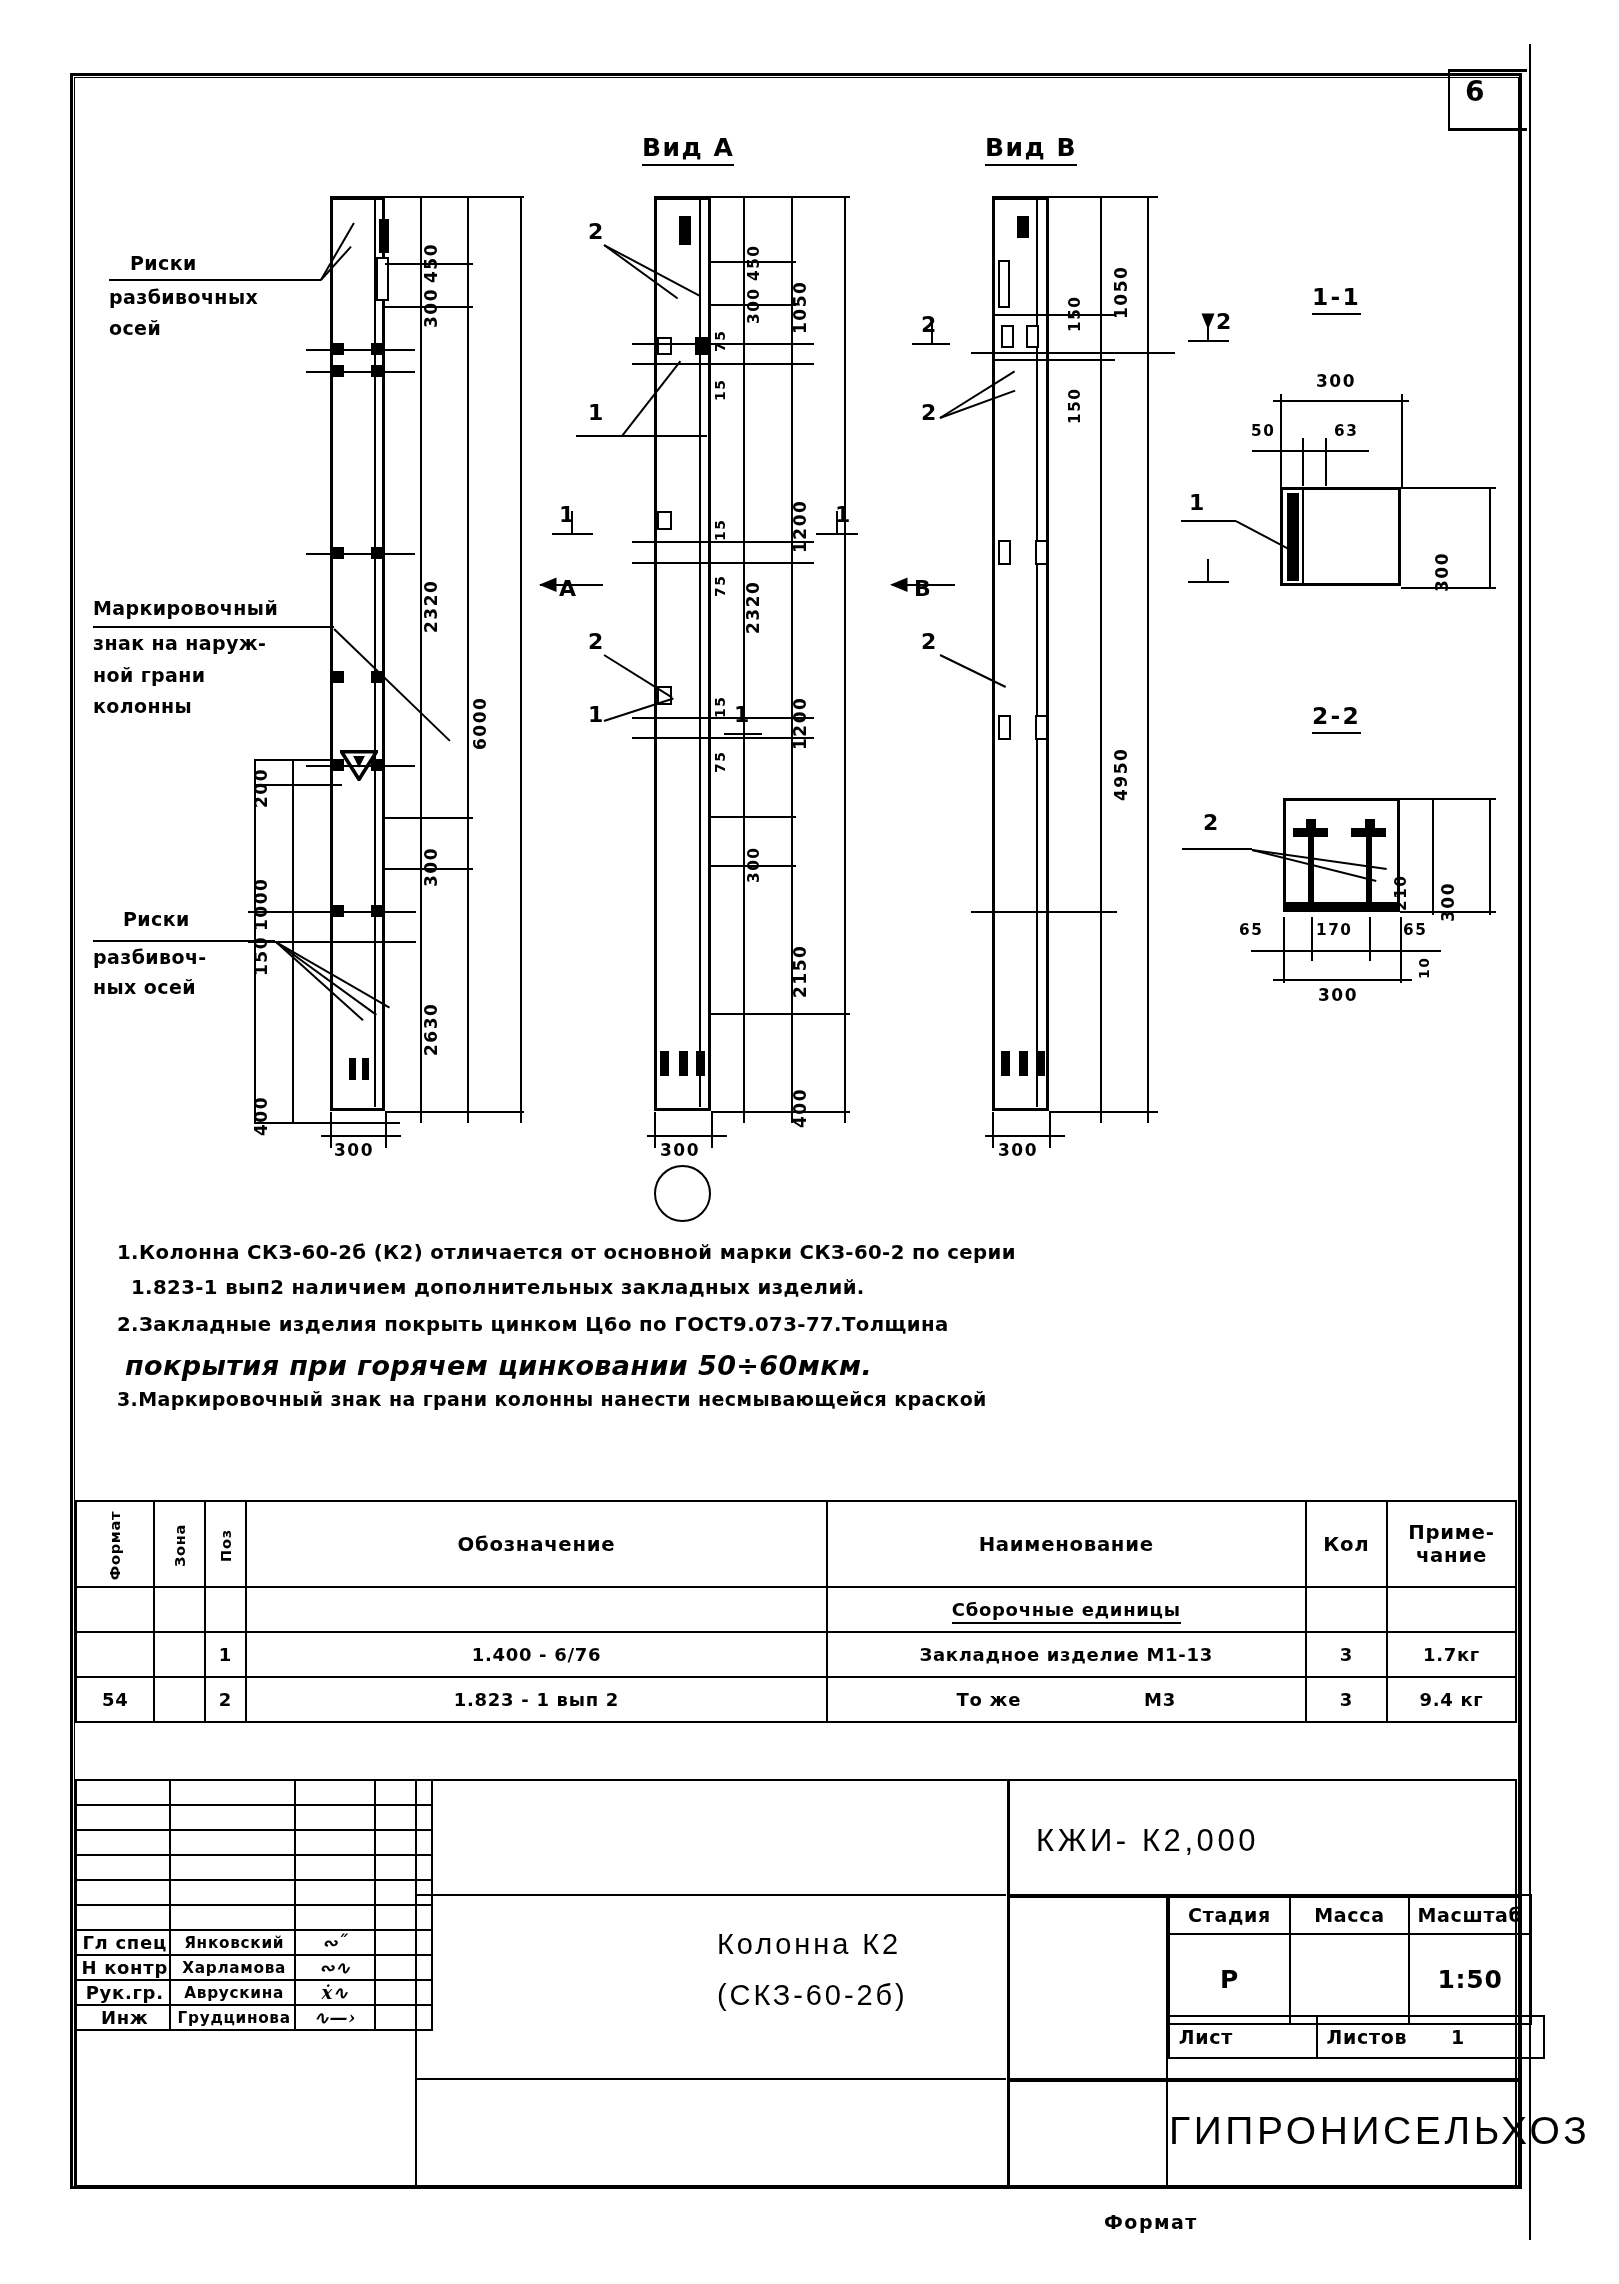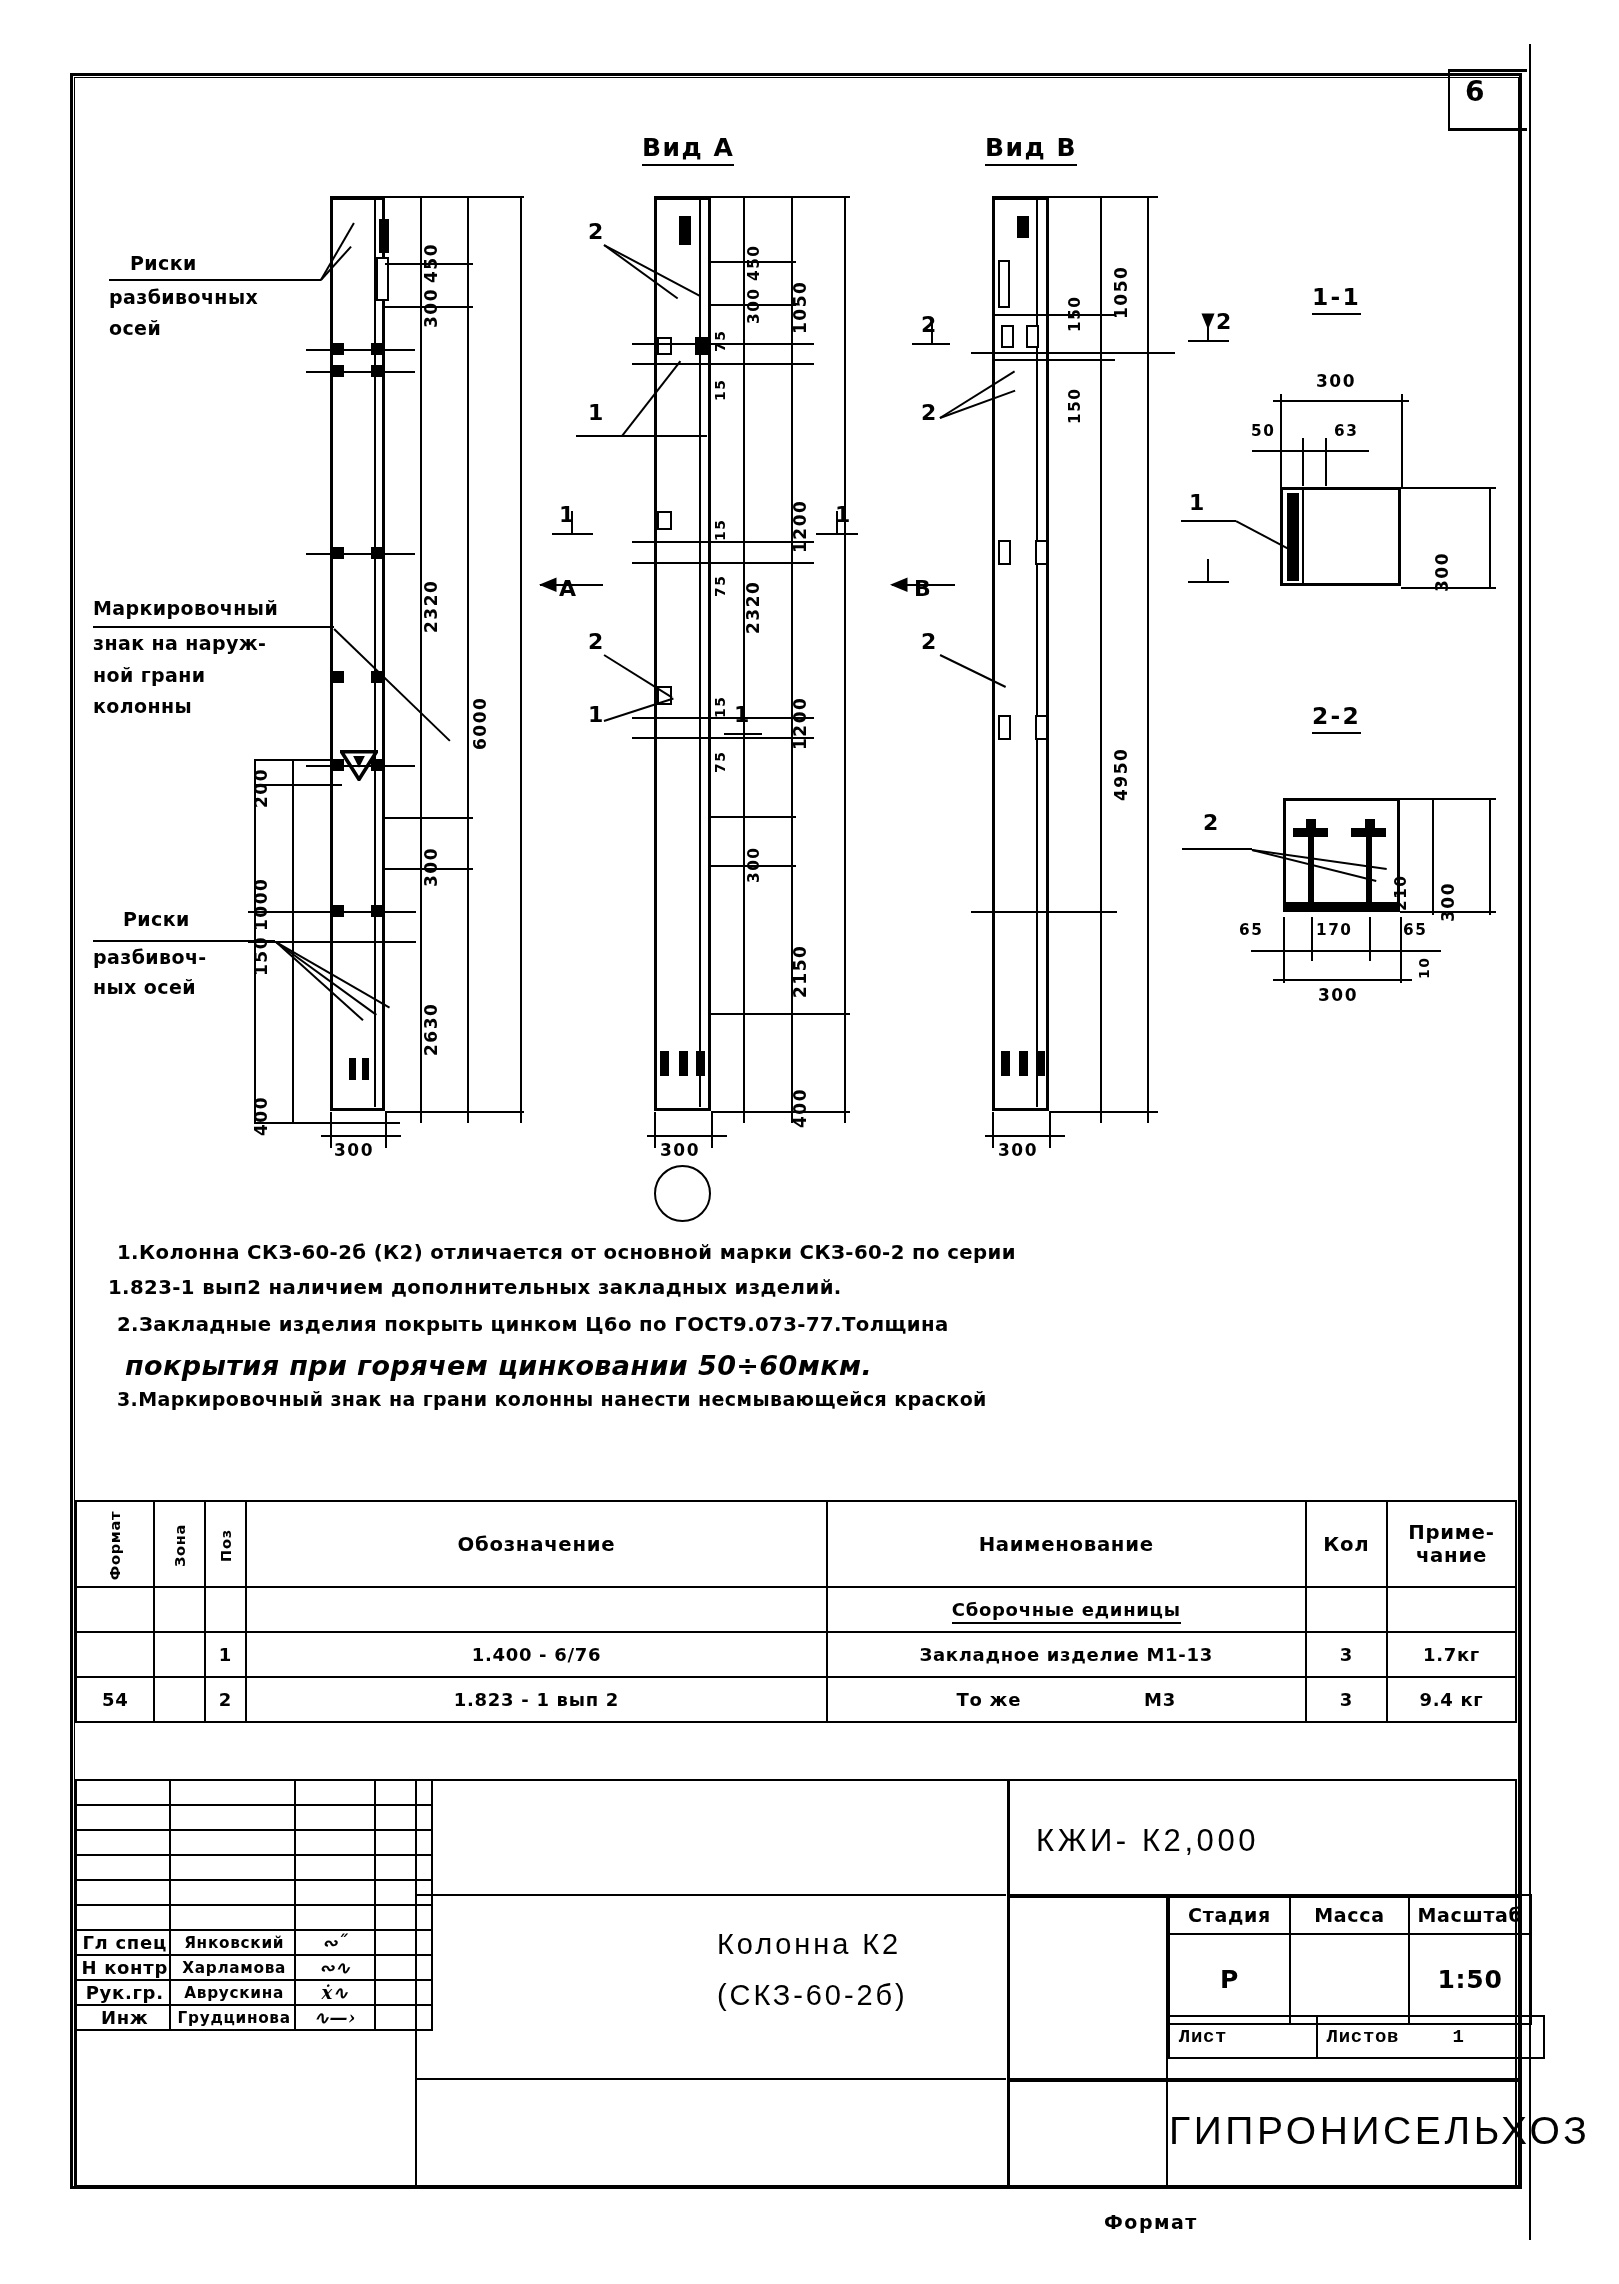--- a/index.html
+++ b/index.html
@@ -383,21 +383,21 @@
     <div class="ln v" style="left:1400px;top:917px;height:66px;"></div>
     <div class="dim" style="left:1239px;top:921px;font-size:15.3px;">65</div>
     <div class="dim" style="left:1316px;top:921px;font-size:15.3px;">170</div>
     <div class="dim" style="left:1403px;top:921px;font-size:15.3px;">65</div>
     <div class="ln h" style="left:1273px;top:979px;width:139px;"></div>
     <div class="dim" style="left:1318px;top:985px;">300</div>
   </div>
 
   <div>
     <div class="note" style="left:117px;top:1241px;font-size:19.7px;">1.Колонна СКЗ-60-2б (К2) отличается от основной марки СКЗ-60-2 по серии</div>
-    <div class="note" style="left:108px;top:1276px;font-size:19.7px;">  1.823-1 вып2 наличием дополнительных закладных изделий.</div>
+    <div class="note" style="left:131px;top:1276px;font-size:19.7px;">  1.823-1 вып2 наличием дополнительных закладных изделий.</div>
     <div class="note" style="left:117px;top:1313px;font-size:19.7px;">2.Закладные изделия покрыть цинком Ц6о по ГОСТ9.073-77.Толщина</div>
     <div class="note" style="left:125px;top:1350px;font-size:27px;font-style:italic;">   покрытия при горячем цинковании 50÷60мкм.</div>
     <div class="note" style="left:117px;top:1388px;font-size:19px;">3.Маркировочный знак на грани колонны нанести несмывающейся краской</div>
   </div>
 
   <table class="grid spec">
     <tbody>
         <tr class="hdr">
       <td style="width:29px;"><span class="vtxt">Формат</span></td>
       <td style="width:34px;"><span class="vtxt">Зона</span></td>
@@ -533,21 +533,21 @@
         <td style="width:118px;height:35px;font-size:19px;">Масштаб</td>
       </tr>
       <tr>
         <td style="height:86px;font-size:25px;">Р</td>
         <td style="height:86px;font-size:25px;"></td>
         <td style="height:86px;font-size:25px;">1:50</td>
       </tr>
     </tbody>
       </table>
 
-    <table class="grid" style="left:1168px;top:2015px;font-family:Liberation Mono, monospace;">
+    <table class="grid" style="left:1168px;top:2015px;">
       <tbody>
           <tr>
         <td style="width:136px;height:38px;font-size:19px;text-align:left;padding-left:8.8px;">Лист</td>
         <td style="width:215px;height:38px;font-size:19px;text-align:left;padding-left:8.8px;">
           <span>Листов</span>
           <span style="display:inline-block;width:29px;"></span>
           <span>1</span>
         </td>
       </tr>
     </tbody>

